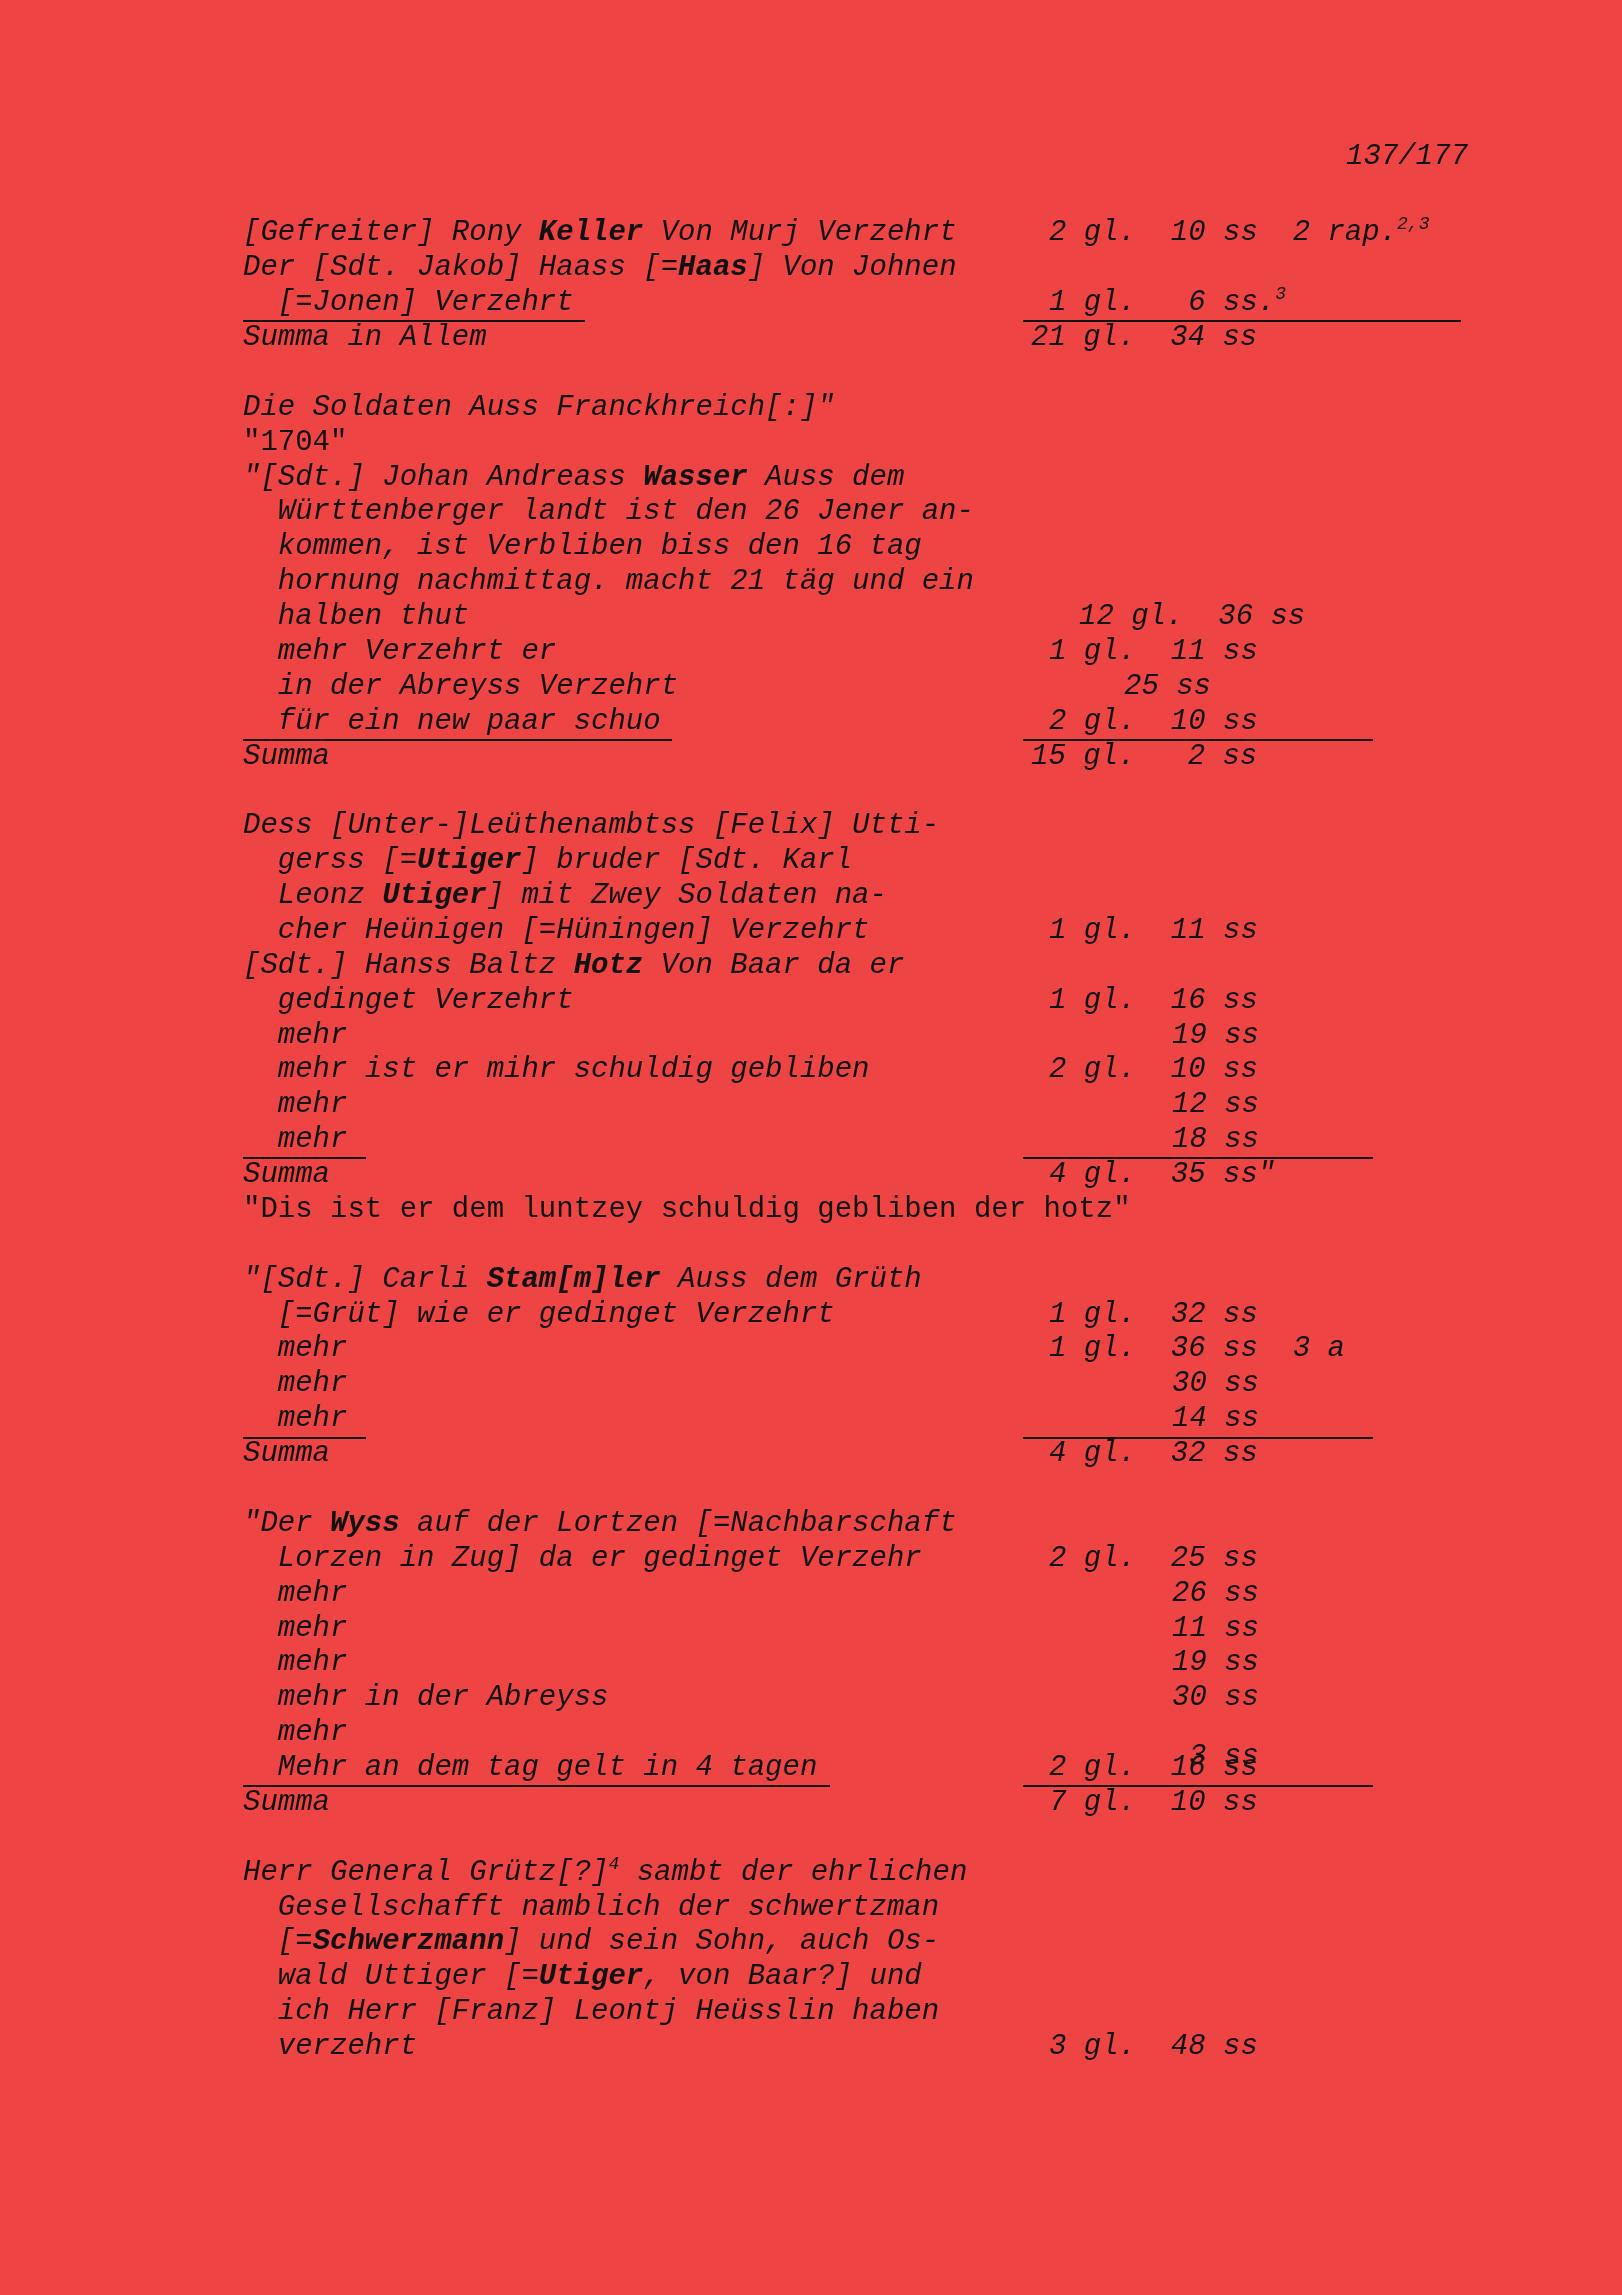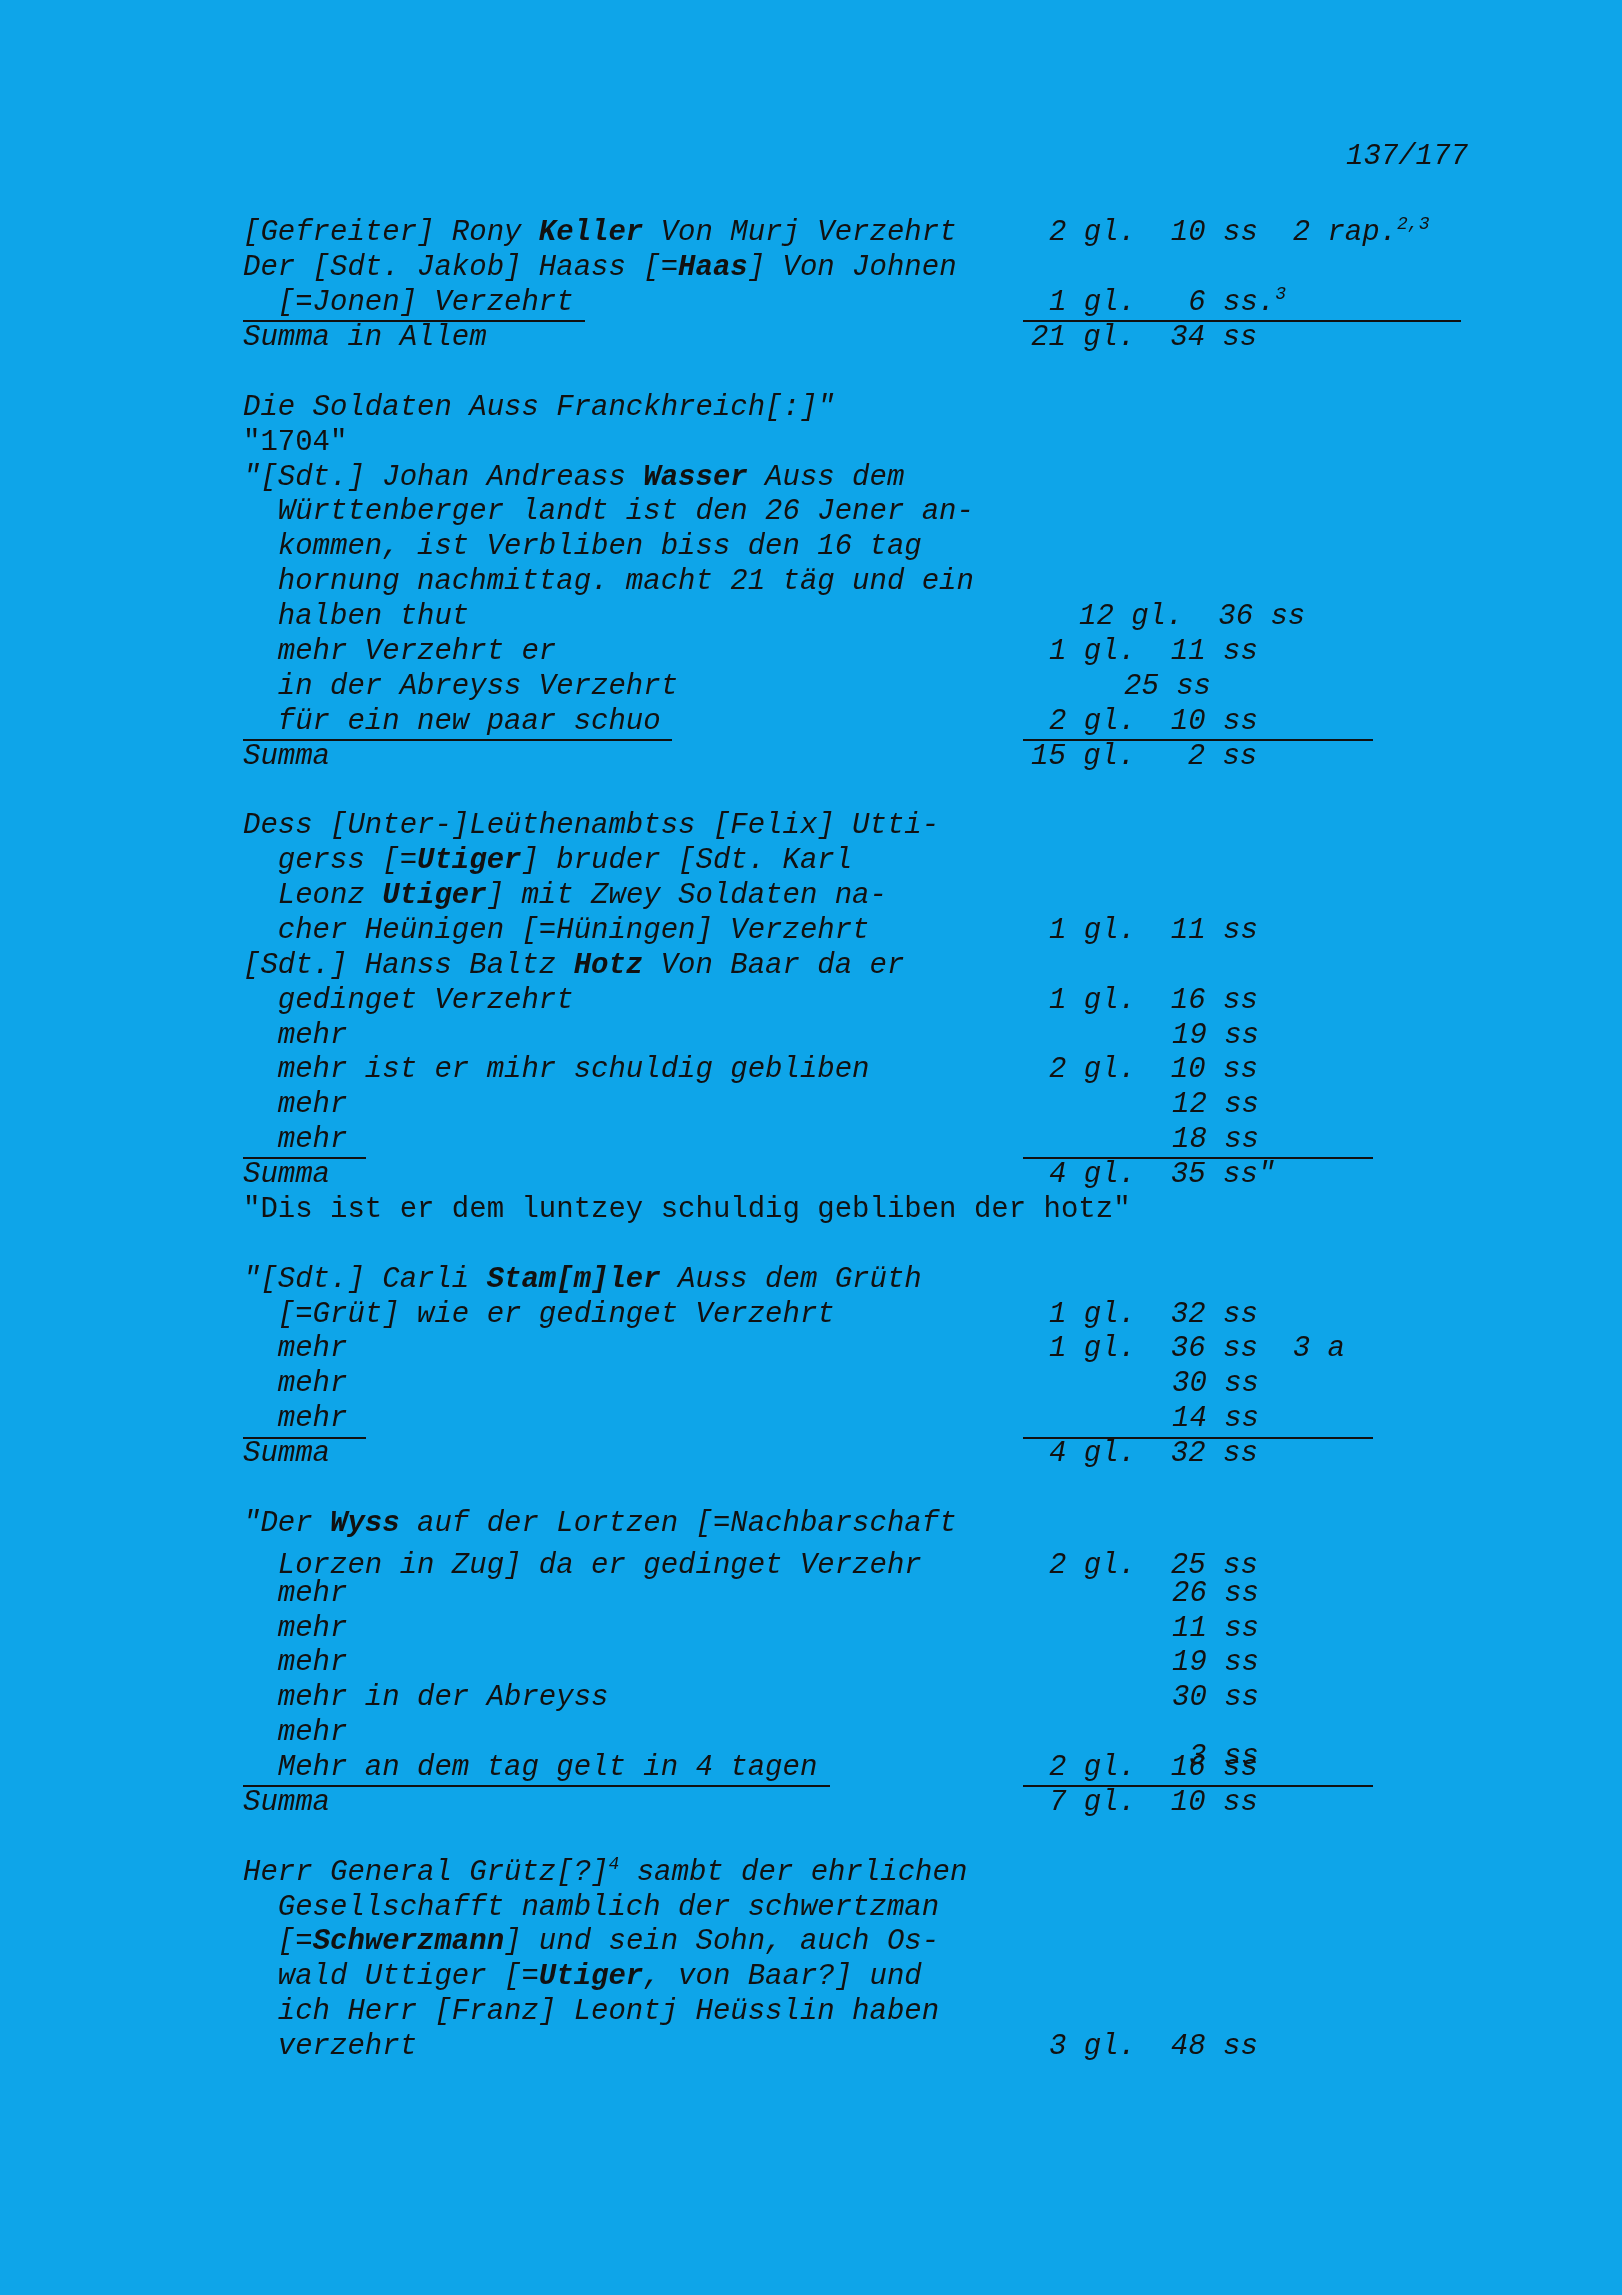--- a/index.html
+++ b/index.html
@@ -47,21 +47,21 @@
   }
   .rule {
     position: absolute;
     height: 1.6px;
     background: #111111;
   }
 </style>
 </head>
 <body>
 
-<div class="page" style="color: rgb(17, 17, 17); background: #0ea5e9;">
+<div class="page" style="color: rgb(17, 17, 17); background: #ef4444;">
   <div class="page-number">137/177</div>
   <div id="lines">
       <div class="line" style="top: 217px;"><span>[Gefreiter] Rony </span><b>Keller</b><span> Von Murj Verzehrt</span><span class="amt" style="left: 806px;"><span>2 gl.  10 ss  2 rap.</span><sup>2,3</sup></span></div>
       <div class="line" style="top: 252px;"><span>Der [Sdt. Jakob] Haass [=</span><b>Haas</b><span>] Von Johnen</span></div>
       <div class="line" style="top: 287px;"><span>  [=Jonen] Verzehrt</span><span class="amt" style="left: 806px;"><span>1 gl.   6 ss.</span><sup>3</sup></span></div>
       <div class="rule" style="left: 243px; width: 342px; top: 320px;"></div>
       <div class="rule" style="left: 1023px; width: 438px; top: 320px;"></div>
       <div class="line" style="top: 322px;"><span>Summa in Allem</span><span class="amt" style="left: 788px;"><span>21 gl.  34 ss</span></span></div>
       <div class="line" style="top: 392px;"><span>Die Soldaten Auss Franckhreich[:]"</span></div>
       <div class="line upright" style="top: 427px;"><span>"1704"</span></div>
@@ -92,21 +92,21 @@
       <div class="line upright" style="top: 1194px;"><span>"Dis ist er dem luntzey schuldig gebliben der hotz"</span></div>
       <div class="line" style="top: 1264px;"><span>"[Sdt.] Carli </span><b>Stam[m]ler</b><span> Auss dem Grüth</span></div>
       <div class="line" style="top: 1299px;"><span>  [=Grüt] wie er gedinget Verzehrt</span><span class="amt" style="left: 806px;"><span>1 gl.  32 ss</span></span></div>
       <div class="line" style="top: 1333px;"><span>  mehr</span><span class="amt" style="left: 806px;"><span>1 gl.  36 ss  3 a</span></span></div>
       <div class="line" style="top: 1368px;"><span>  mehr</span><span class="amt" style="left: 929px;"><span>30 ss</span></span></div>
       <div class="line" style="top: 1403px;"><span>  mehr</span><span class="amt" style="left: 929px;"><span>14 ss</span></span></div>
       <div class="rule" style="left: 243px; width: 123px; top: 1437px;"></div>
       <div class="rule" style="left: 1023px; width: 350px; top: 1437px;"></div>
       <div class="line" style="top: 1438px;"><span>Summa</span><span class="amt" style="left: 806px;"><span>4 gl.  32 ss</span></span></div>
       <div class="line" style="top: 1508px;"><span>"Der </span><b>Wyss</b><span> auf der Lortzen [=Nachbarschaft</span></div>
-      <div class="line" style="top: 1543px; margin-top: 7px;"><span>  Lorzen in Zug] da er gedinget Verzehr</span><span class="amt" style="left: 806px;"><span>2 gl.  25 ss</span></span></div>
+      <div class="line" style="top: 1543px;"><span>  Lorzen in Zug] da er gedinget Verzehr</span><span class="amt" style="left: 806px;"><span>2 gl.  25 ss</span></span></div>
       <div class="line" style="top: 1578px;"><span>  mehr</span><span class="amt" style="left: 929px;"><span>26 ss</span></span></div>
       <div class="line" style="top: 1613px;"><span>  mehr</span><span class="amt" style="left: 929px;"><span>11 ss</span></span></div>
       <div class="line" style="top: 1647px;"><span>  mehr</span><span class="amt" style="left: 929px;"><span>19 ss</span></span></div>
       <div class="line" style="top: 1682px;"><span>  mehr in der Abreyss</span><span class="amt" style="left: 929px;"><span>30 ss</span></span></div>
       <div class="line" style="top: 1717px;"><span>  mehr</span><span class="amt" style="left: 946px; margin-top: 24px;"><span>3 ss</span></span></div>
       <div class="line" style="top: 1752px;"><span>  Mehr an dem tag gelt in 4 tagen</span><span class="amt" style="left: 806px;"><span>2 gl.  16 ss</span></span></div>
       <div class="rule" style="left: 243px; width: 587px; top: 1785px;"></div>
       <div class="rule" style="left: 1023px; width: 350px; top: 1785px;"></div>
       <div class="line" style="top: 1787px;"><span>Summa</span><span class="amt" style="left: 806px;"><span>7 gl.  10 ss</span></span></div>
       <div class="line" style="top: 1857px;"><span>Herr General Grütz[?]</span><sup>4</sup><span> sambt der ehrlichen</span></div>

